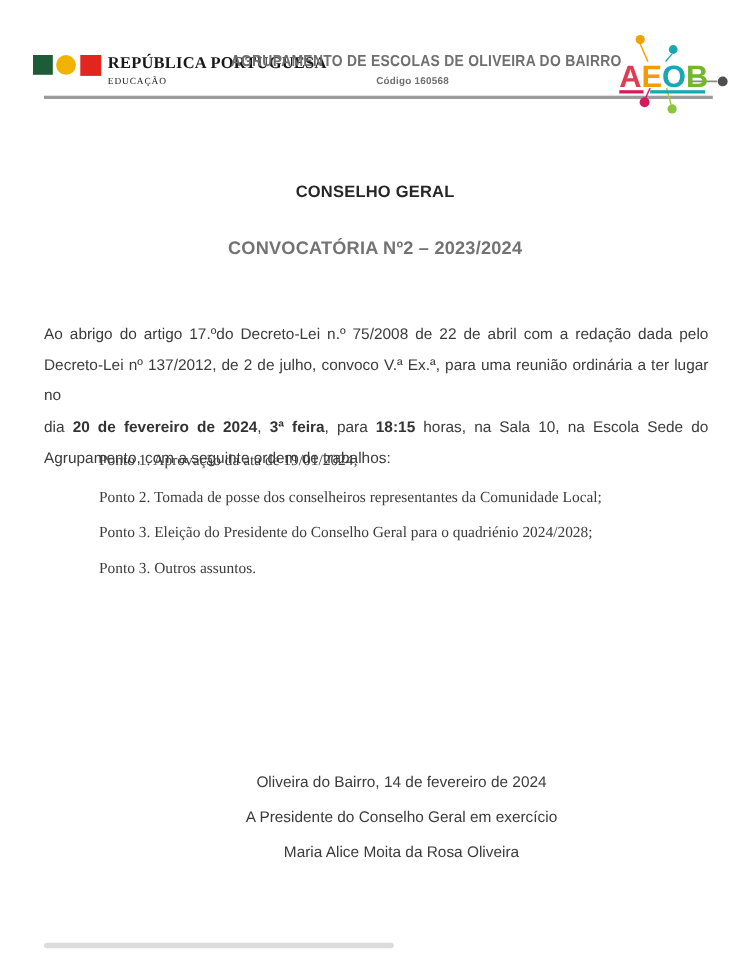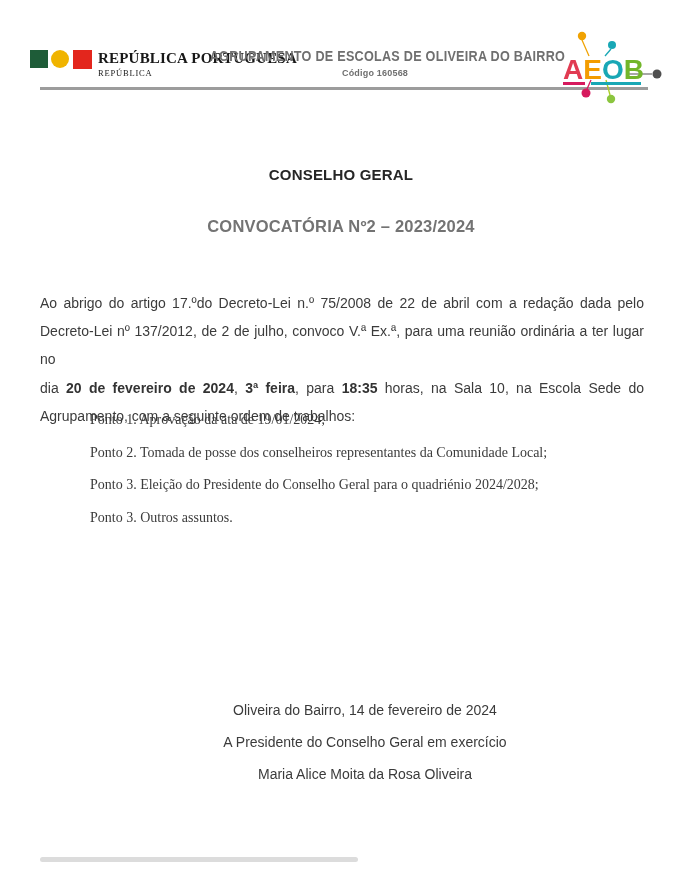--- a/index.html
+++ b/index.html
@@ -57,21 +57,21 @@
 <body>
 
 <div class="page">
 
   <div class="gov-logo">
     <span class="flag-green"></span>
     <span class="flag-yellow"></span>
     <span class="flag-red"></span>
     <span class="gov-text">
       <span class="gov-title" style="display:block">REPÚBLICA PORTUGUESA</span>
-      <span class="gov-sub" style="display:block">REPÚBLICA</span>
+      <span class="gov-sub" style="display:block">EDUCAÇÃO</span>
     </span>
   </div>
 
   <div class="school-block">
     <div class="school-name">AGRUPAMENTO DE ESCOLAS DE OLIVEIRA DO BAIRRO</div>
     <div class="school-code">Código 160568</div>
   </div>
 
   <div class="header-rule"></div>
 
@@ -97,21 +97,21 @@
       <span class="aeob-b">B</span>
     </div>
   </div>
 
   <div class="doc-title">CONSELHO GERAL</div>
   <div class="doc-subtitle">CONVOCATÓRIA Nº2 – 2023/2024</div>
 
   <div class="body-par">
     <div class="jline">Ao abrigo do artigo 17.ºdo Decreto-Lei n.º 75/2008 de 22 de abril com a redação dada pelo</div>
     <div class="jline">Decreto-Lei nº 137/2012, de 2 de julho, convoco V.ª Ex.ª, para uma reunião ordinária a ter lugar no</div>
-    <div class="jline"><span>dia </span><b>20 de fevereiro de 2024</b><span>, </span><b>3ª feira</b><span>, para </span><b>18:35</b><span> horas, na Sala 10, na Escola Sede do</span></div>
+    <div class="jline"><span>dia </span><b>20 de fevereiro de 2024</b><span>, </span><b>3ª feira</b><span>, para </span><b>18:15</b><span> horas, na Sala 10, na Escola Sede do</span></div>
     <div class="jline last">Agrupamento, com a seguinte ordem de trabalhos:</div>
   </div>
 
   <div class="agenda">
     <div class="agenda-item">Ponto 1. Aprovação da ata de 19/01/2024;</div>
     <div class="agenda-item">Ponto 2. Tomada de posse dos conselheiros representantes da Comunidade Local;</div>
     <div class="agenda-item">Ponto 3. Eleição do Presidente do Conselho Geral para o quadriénio 2024/2028;</div>
     <div class="agenda-item">Ponto 3. Outros assuntos.</div>
   </div>
 

